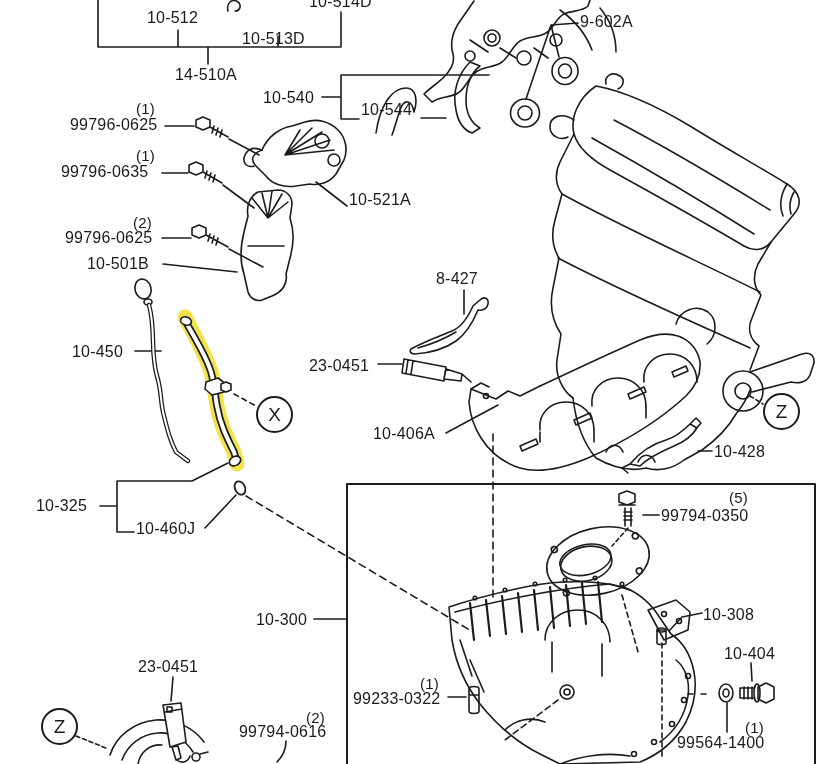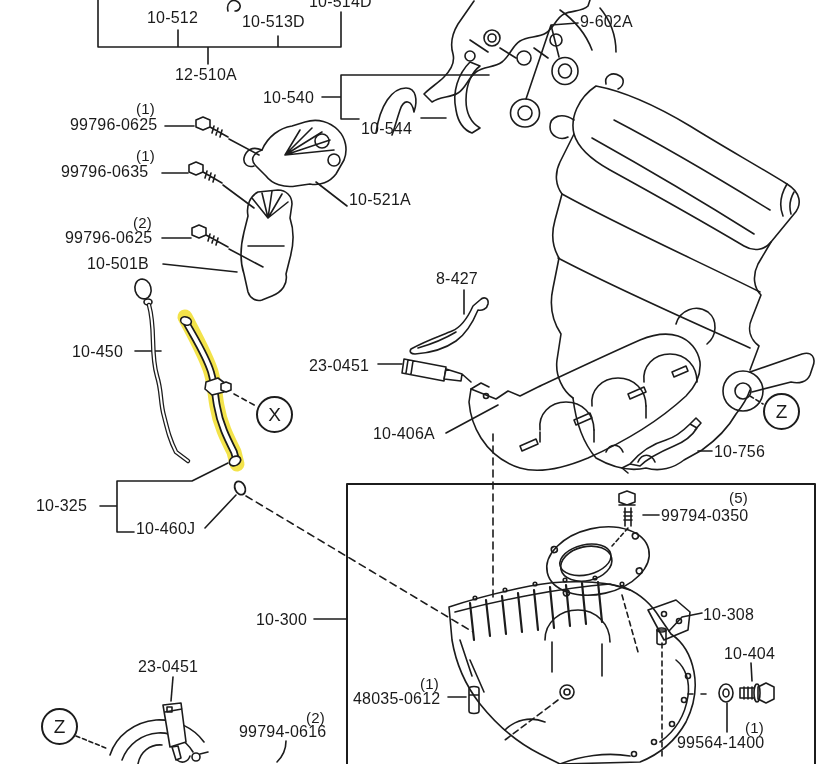--- a/index.html
+++ b/index.html
@@ -230,54 +230,54 @@
     <path d="M167,707 h5 v5 h-5 z"></path>
     <path d="M172,747 L178,746 L181,758 L176,760 Z M177,760 C182,764 188,762 190,756"></path>
     <circle cx="196" cy="757" r="4"></circle>
     <path d="M200,754 l8,-2"></path>
     <path d="M286,741 C286,750 282,757 277,762"></path>
   </g>
 
 </svg>
 
 <div class="label" style="left:147px;top:9px">10-512</div>
-<div class="label" style="left:242px;top:13px">10-513D</div>
+<div class="label" style="left:242px;top:30px">10-513D</div>
 <div class="label" style="left:309px;top:-7px">10-514D</div>
-<div class="label" style="left:175px;top:66px">12-510A</div>
+<div class="label" style="left:175px;top:66px">14-510A</div>
 <div class="label" style="left:263px;top:89px">10-540</div>
-<div class="label" style="left:361px;top:120px">10-544</div>
+<div class="label" style="left:361px;top:101px">10-544</div>
 <div class="label" style="left:580px;top:13px">9-602A</div>
 
 <div class="label qty" style="left:136px;top:100px">(1)</div>
 <div class="label" style="left:70px;top:116px">99796-0625</div>
 <div class="label qty" style="left:136px;top:147px">(1)</div>
 <div class="label" style="left:61px;top:163px">99796-0635</div>
 <div class="label qty" style="left:133px;top:214px">(2)</div>
 <div class="label" style="left:65px;top:229px">99796-0625</div>
 
 <div class="label" style="left:87px;top:255px">10-501B</div>
 <div class="label" style="left:349px;top:191px">10-521A</div>
 <div class="label" style="left:72px;top:343px">10-450</div>
 <div class="label" style="left:309px;top:357px">23-0451</div>
 <div class="label" style="left:436px;top:270px">8-427</div>
 <div class="label" style="left:373px;top:425px">10-406A</div>
-<div class="label" style="left:714px;top:443px">10-756</div>
+<div class="label" style="left:714px;top:443px">10-428</div>
 <div class="label" style="left:36px;top:497px">10-325</div>
 <div class="label" style="left:136px;top:520px">10-460J</div>
 
 <div class="label qty" style="left:729px;top:489px">(5)</div>
 <div class="label" style="left:661px;top:507px">99794-0350</div>
 <div class="label" style="left:703px;top:606px">10-308</div>
 <div class="label" style="left:724px;top:645px">10-404</div>
 <div class="label qty" style="left:745px;top:719px">(1)</div>
 <div class="label" style="left:677px;top:734px">99564-1400</div>
 
 <div class="label" style="left:256px;top:611px">10-300</div>
 <div class="label qty" style="left:420px;top:675px">(1)</div>
-<div class="label" style="left:353px;top:690px">48035-0612</div>
+<div class="label" style="left:353px;top:690px">99233-0322</div>
 <div class="label qty" style="left:306px;top:709px">(2)</div>
 <div class="label" style="left:239px;top:723px">99794-0616</div>
 <div class="label" style="left:138px;top:658px">23-0451</div>
 
 <div class="marker" style="left:256px;top:396px">X</div>
 <div class="marker" style="left:763px;top:393px">Z</div>
 <div class="marker" style="left:41px;top:708px">Z</div>
 
 </div>
 

